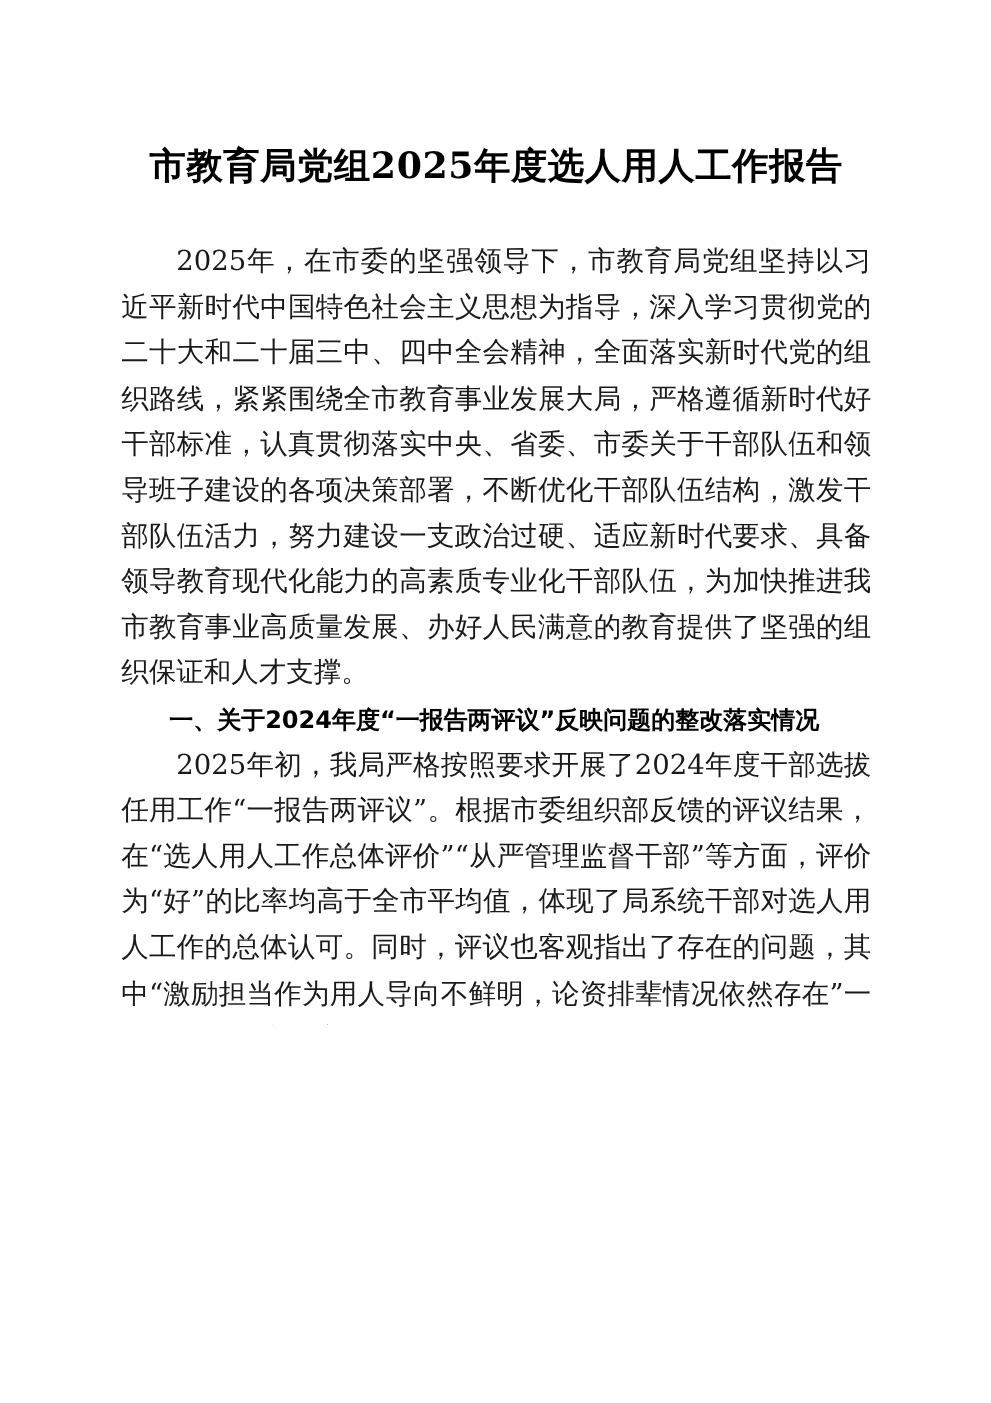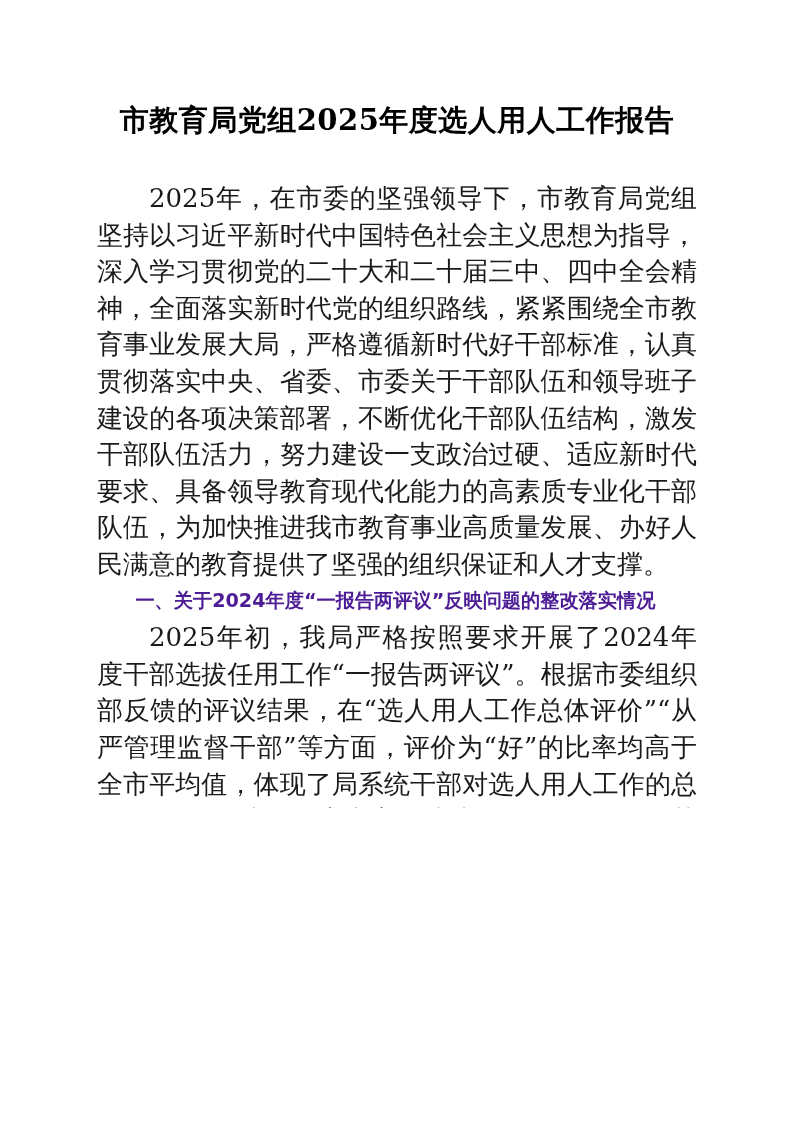--- a/index.html
+++ b/index.html
@@ -5,21 +5,21 @@
   html, body {
     margin: 0;
     padding: 0;
     background: #ffffff;
   }
   .page {
     position: relative;
     width: 793px;
     height: 808px;
     background: #ffffff;
-    margin: 0 auto;
+    margin: 12px auto;
     overflow: hidden;
     box-sizing: border-box;
     padding-left: 21px;
   }
   .content {
     position: absolute;
     left: 97px;
     top: 0;
     width: 600px;
   }
@@ -32,40 +32,40 @@
     text-align: center;
     color: #000000;
     margin: 0;
     padding-top: 98px;
     letter-spacing: 0.5px;
     word-break: break-all;
   }
   
   .para {
     font-family: "DejaVu Serif", "Liberation Serif", serif;
-    font-size: 26px;
+    font-size: 22px;
     line-height: 36.6px;
     color: #1a1a1a;
     text-align: justify;
     text-align-last: left;
     text-justify: inter-character;
     margin: 0;
     text-indent: 2em;
     word-break: break-all;
   }
   .para.first {
     margin-top: 37px;
   }
   
   .section-heading {
     font-family: "DejaVu Sans", "Liberation Sans", sans-serif;
     font-weight: 700;
     font-size: 19.2px;
     line-height: 36.6px;
-    color: #4c1d95;
+    color: #000000;
     text-align: justify;
     text-align-last: left;
     text-justify: inter-character;
     margin: 0;
     text-indent: 2em;
     word-break: break-all;
   }
   
   .page-footer {
     position: absolute;

